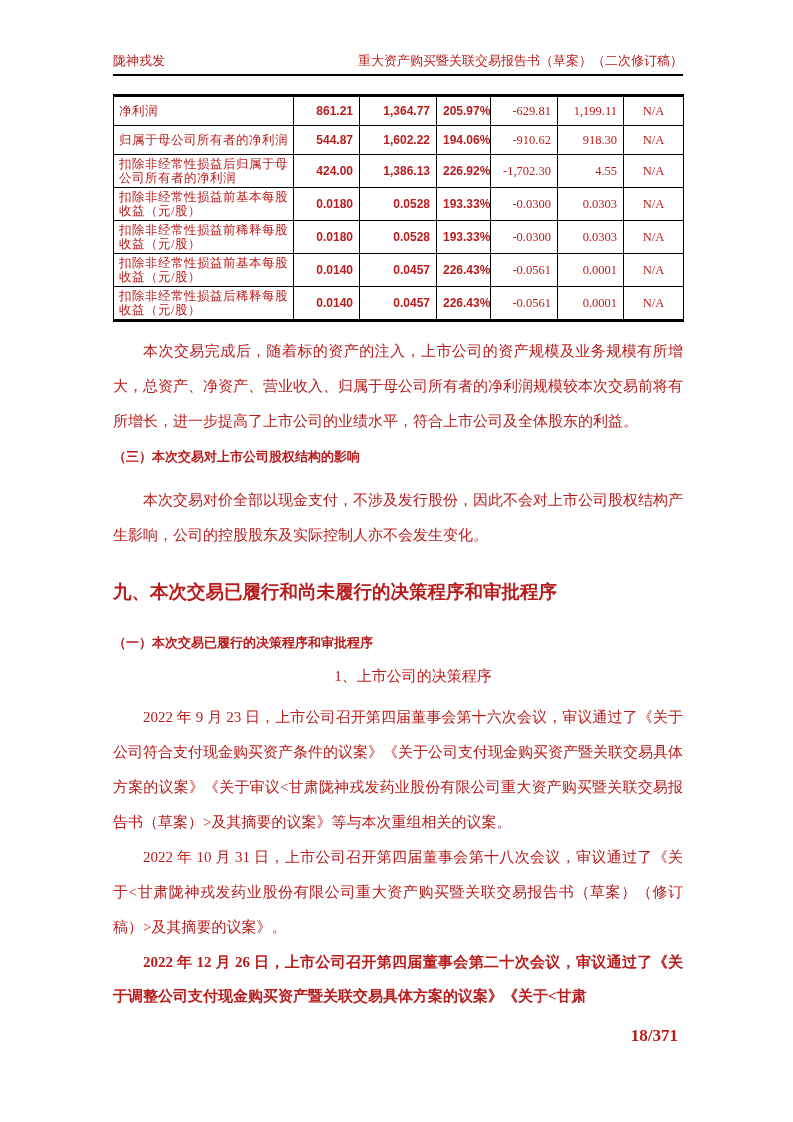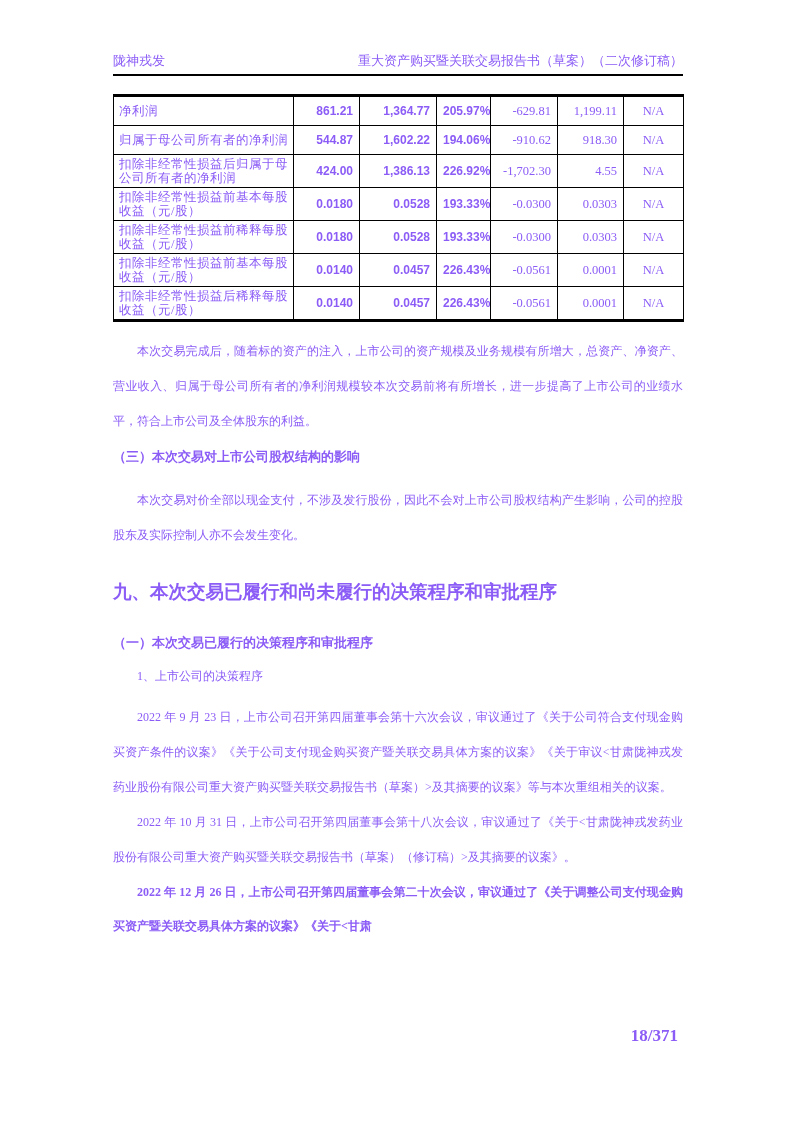--- a/index.html
+++ b/index.html
@@ -5,21 +5,21 @@
   html, body {
     margin: 0;
     padding: 0;
     background: #ffffff;
   }
   .page {
     position: relative;
     width: 793px;
     height: 1042px;
     background: #ffffff;
-    color: #8b5cf6;
+    color: #b91c1c;
     font-family: "Liberation Serif", serif;
     overflow: hidden;
   }
   .inner {
     padding: 52px 110px 0 113px;
   }
   .doc-header {
     display: flex;
     justify-content: space-between;
     align-items: flex-end;
@@ -61,21 +61,21 @@
     padding-right: 3px;
   }
   td.col-serif {
     text-align: right;
     font-size: 12.5px;
   }
   td.col-na {
     text-align: center;
   }
   .para {
-    font-size: 12px;
+    font-size: 15px;
     line-height: 35px;
     text-align: justify;
     text-indent: 2em;
     margin: 12px 0 0 0;
   }
   .h-sub {
     font-family: Liberation Sans, sans-serif;
     font-weight: bold;
     font-size: 13px;
     line-height: 24px;
@@ -86,21 +86,21 @@
   }
   .h-main {
     font-family: "Liberation Sans", sans-serif;
     font-weight: bold;
     font-size: 18.5px;
     line-height: 26px;
     margin: 26px 0 0 0;
   }
   .para2 { margin-top: 14px; }
   .sub-item {
-    text-align: left;
+    text-align: center;
     margin-top: 4px;
   }
   .para3 { margin-top: 6px; }
   .para4 { margin-top: 0; }
   .para-bold {
     font-weight: bold;
     margin-top: 0;
     line-height: 34px;
   }
   .page-number {

